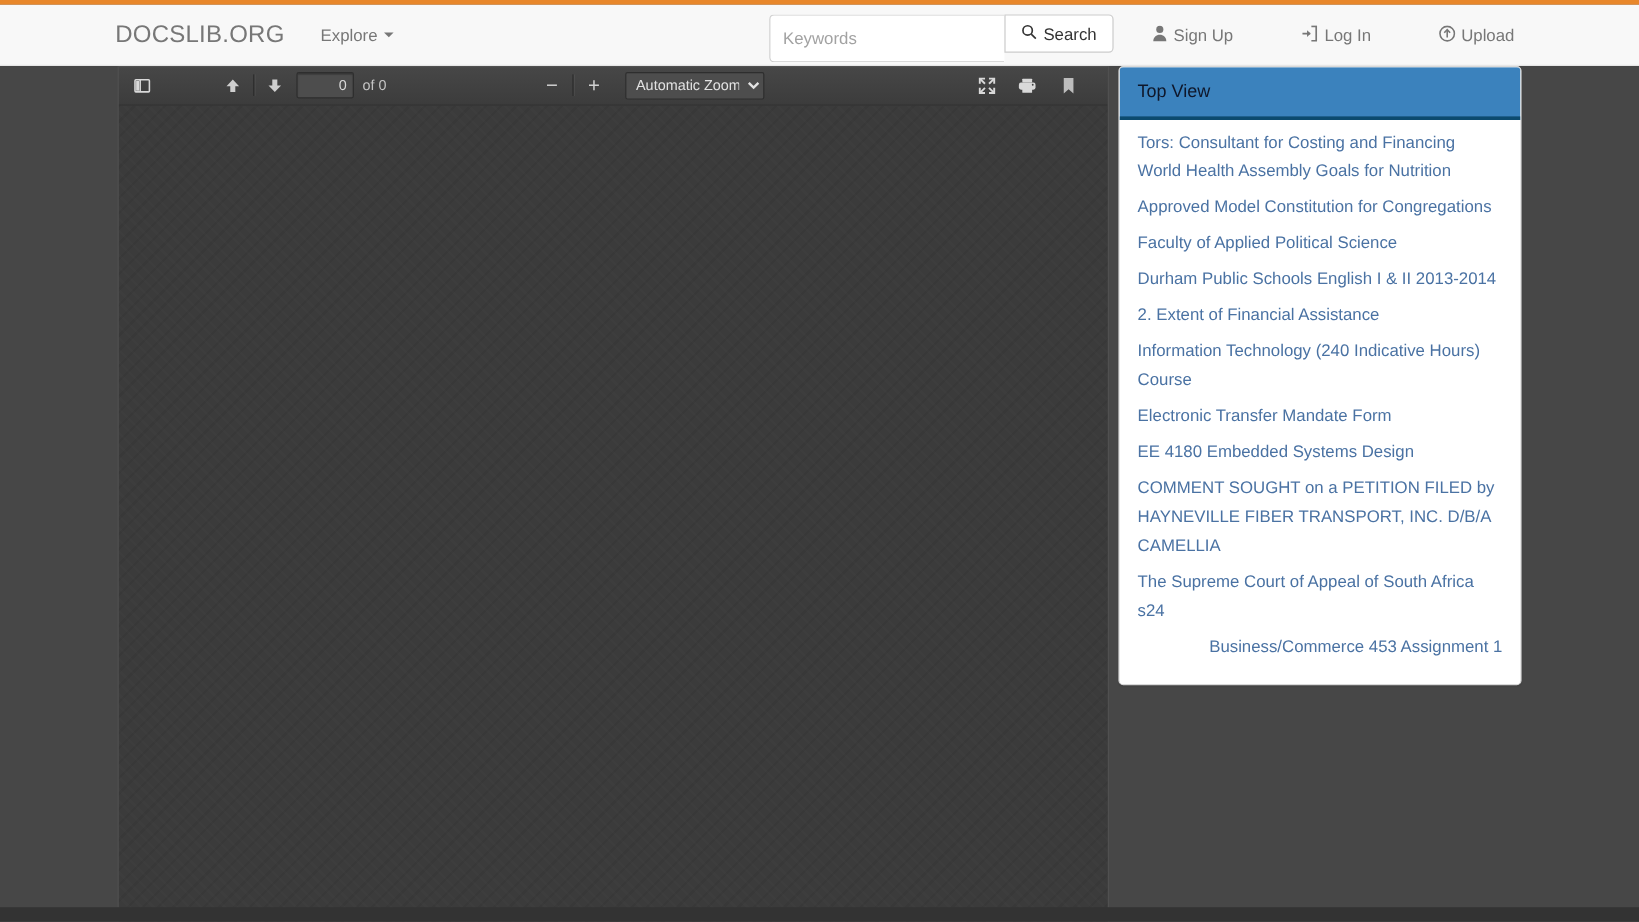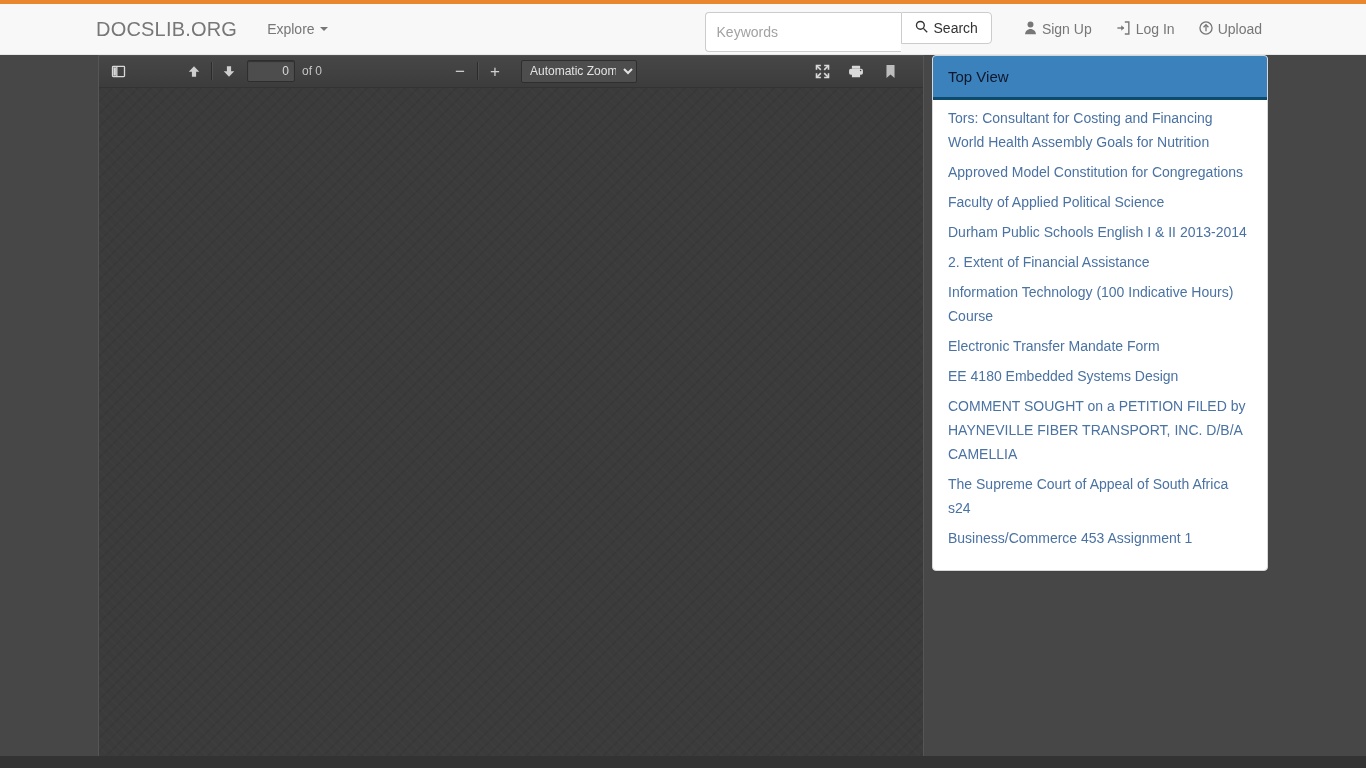--- a/index.html
+++ b/index.html
@@ -93,20 +93,21 @@
     gap: 6px;
     cursor: pointer;
     font-family: "Liberation Sans", sans-serif;
     white-space: nowrap;
   }
 
   .nav-links {
     display: flex;
     align-items: center;
     margin-left: 20px;
+    gap: 32px;
   }
   .nav-link {
     display: flex;
     align-items: center;
     gap: 5px;
     font-size: 14px;
     color: #777777;
     text-decoration: none;
     padding: 0 12px;
     white-space: nowrap;
@@ -244,21 +245,21 @@
     padding: 6px 15px 20px 15px;
   }
   .tv-item {
     display: block;
     color: #4a72a3;
     font-size: 14px;
     line-height: 24px;
     text-decoration: none;
     margin-bottom: 6px;
   }
-  .tv-item:last-child { margin-bottom: 0; }
+  .tv-item:last-child { margin-bottom: 0; text-align: right; }
 
   
   .footer-strip {
     position: absolute;
     left: 0; bottom: 0;
     width: 100%;
     height: 12px;
     background: #333333;
   }
 </style>
@@ -402,21 +403,21 @@
   </div>
 
   <div class="topview">
     <div class="topview-head">Top View</div>
     <div class="topview-body">
         <a class="tv-item" href="#">Tors: Consultant for Costing and Financing World Health Assembly Goals for Nutrition</a>
         <a class="tv-item" href="#">Approved Model Constitution for Congregations</a>
         <a class="tv-item" href="#">Faculty of Applied Political Science</a>
         <a class="tv-item" href="#">Durham Public Schools English I &amp; II 2013-2014</a>
         <a class="tv-item" href="#">2. Extent of Financial Assistance</a>
-        <a class="tv-item" href="#">Information Technology (100 Indicative Hours) Course</a>
+        <a class="tv-item" href="#">Information Technology (240 Indicative Hours) Course</a>
         <a class="tv-item" href="#">Electronic Transfer Mandate Form</a>
         <a class="tv-item" href="#">EE 4180 Embedded Systems Design</a>
         <a class="tv-item" href="#">COMMENT SOUGHT on a PETITION FILED by HAYNEVILLE FIBER TRANSPORT, INC. D/B/A CAMELLIA</a>
         <a class="tv-item" href="#">The Supreme Court of Appeal of South Africa s24</a>
         <a class="tv-item" href="#">Business/Commerce 453 Assignment 1</a>
       </div>
   </div>
 
   <div class="footer-strip"></div>
 </div>

